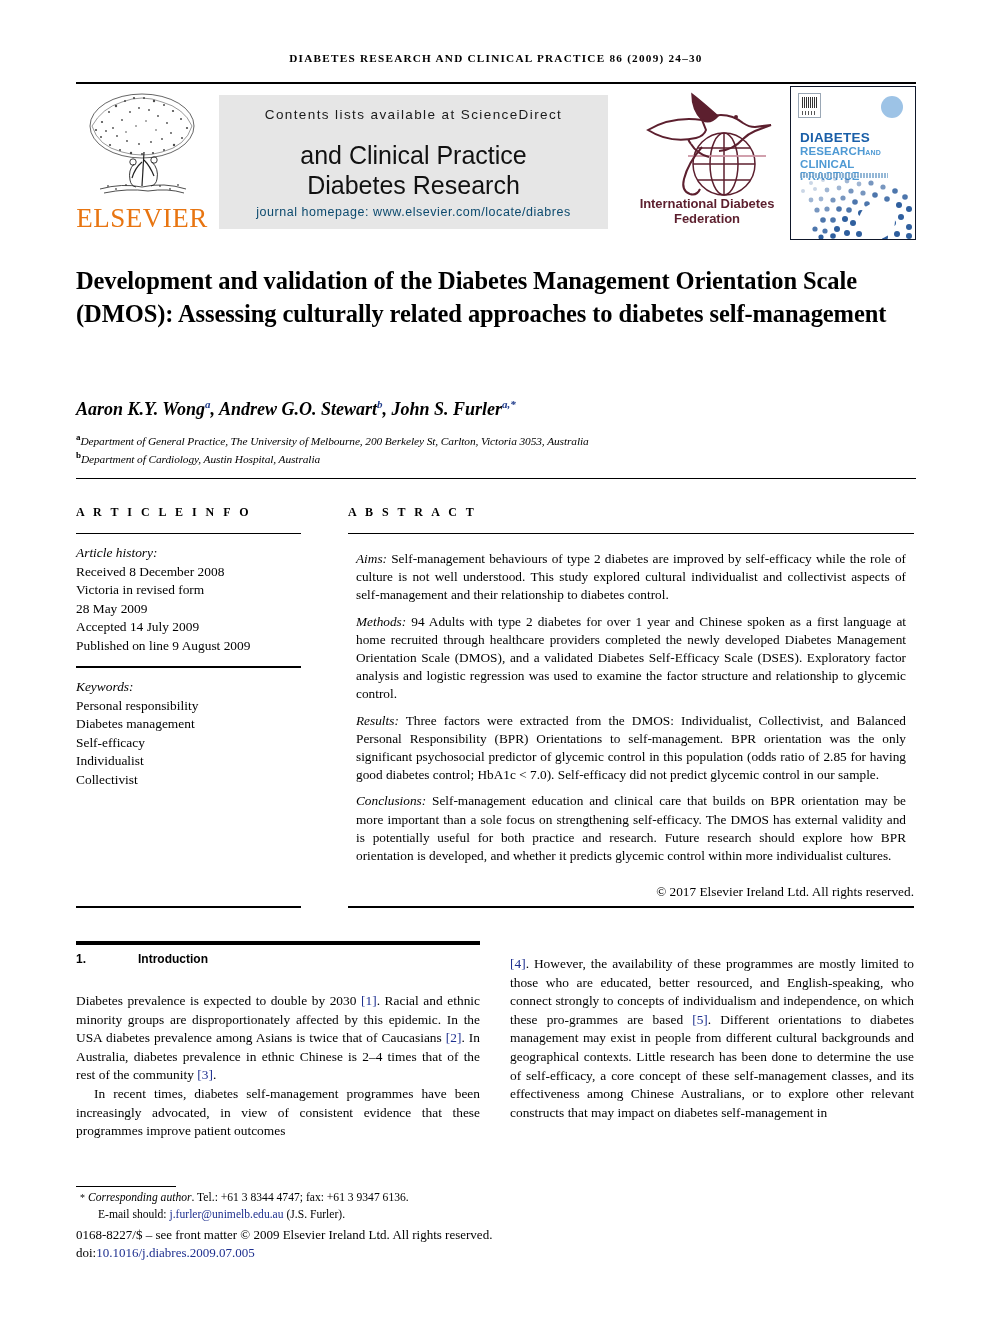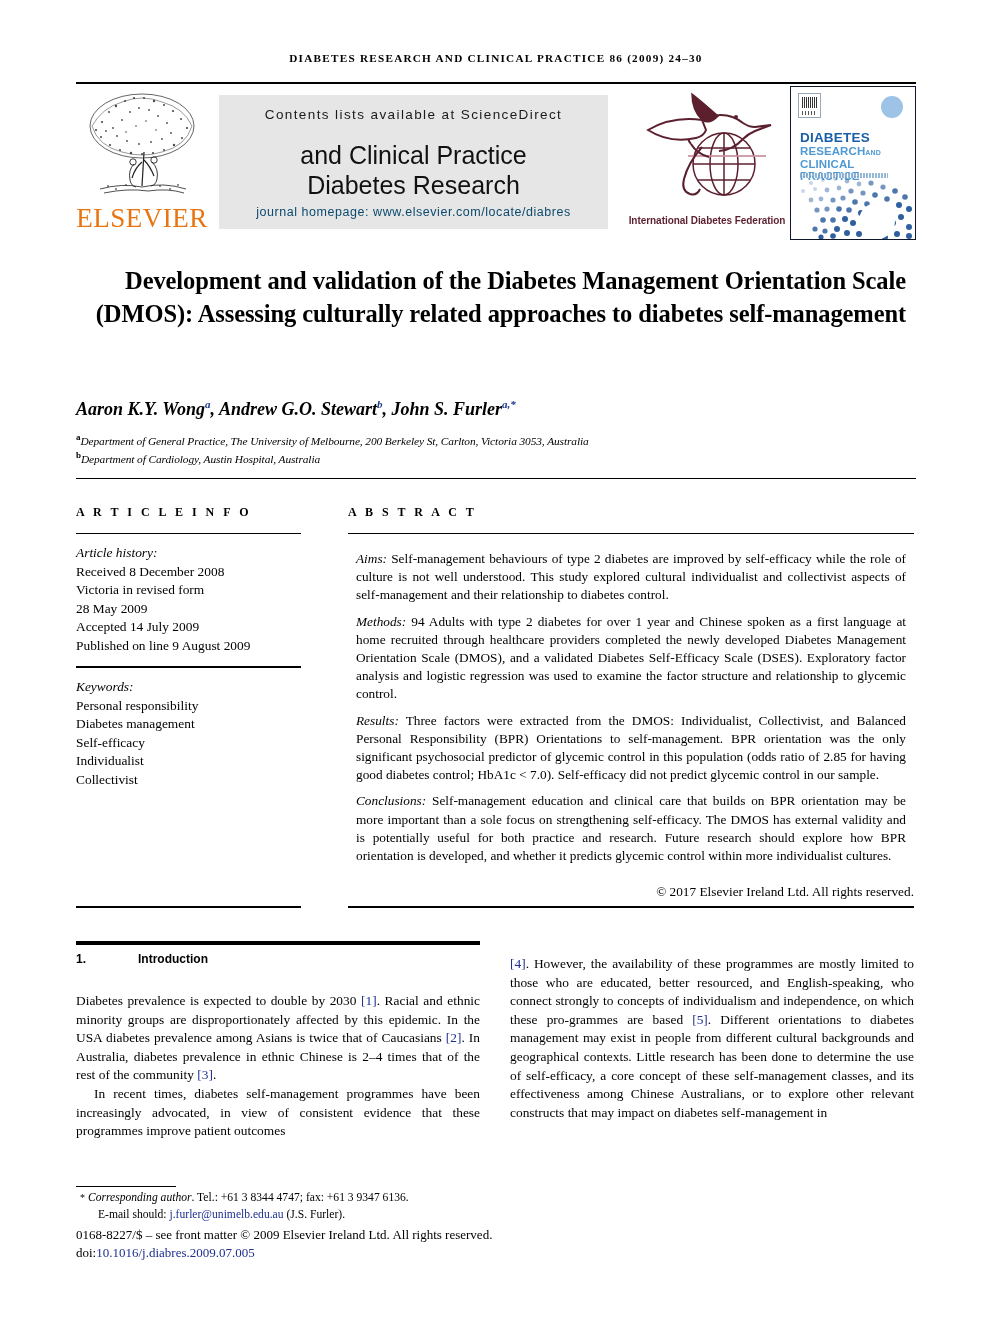--- a/index.html
+++ b/index.html
@@ -96,21 +96,21 @@
 
   .idf-block {
     position: absolute;
     left: 556px; top: 4px; width: 150px; height: 140px;
   }
   .idf-caption {
     position: absolute;
     left: -6px; bottom: 6px; width: 162px;
     text-align: center;
     font-family: "Liberation Sans", sans-serif;
-    font-size: 10px;
+    font-size: 13px;
     font-weight: bold;
     color: #5c1f2e;
     letter-spacing: -0.05px;
   }
 
   .cover-block {
     position: absolute;
     left: 714px; top: -2px;
     width: 124px; height: 152px;
     border: 1px solid #0f172a;
@@ -168,21 +168,20 @@
 
   
   .title {
     position: absolute;
     left: 76px; top: 264px; width: 830px;
     font-family: "Liberation Serif", serif;
     font-weight: bold;
     font-size: 24.5px;
     line-height: 33px;
     letter-spacing: -0.1px;
-    text-align: right;
   }
   .authors {
     position: absolute;
     left: 76px; top: 398px; width: 840px;
     font-family: "Liberation Serif", serif;
     font-style: italic;
     font-weight: bold;
     font-size: 18px;
   }
   .authors sup { font-size: 11px; color: #1e3a8a; font-weight: bold; }

